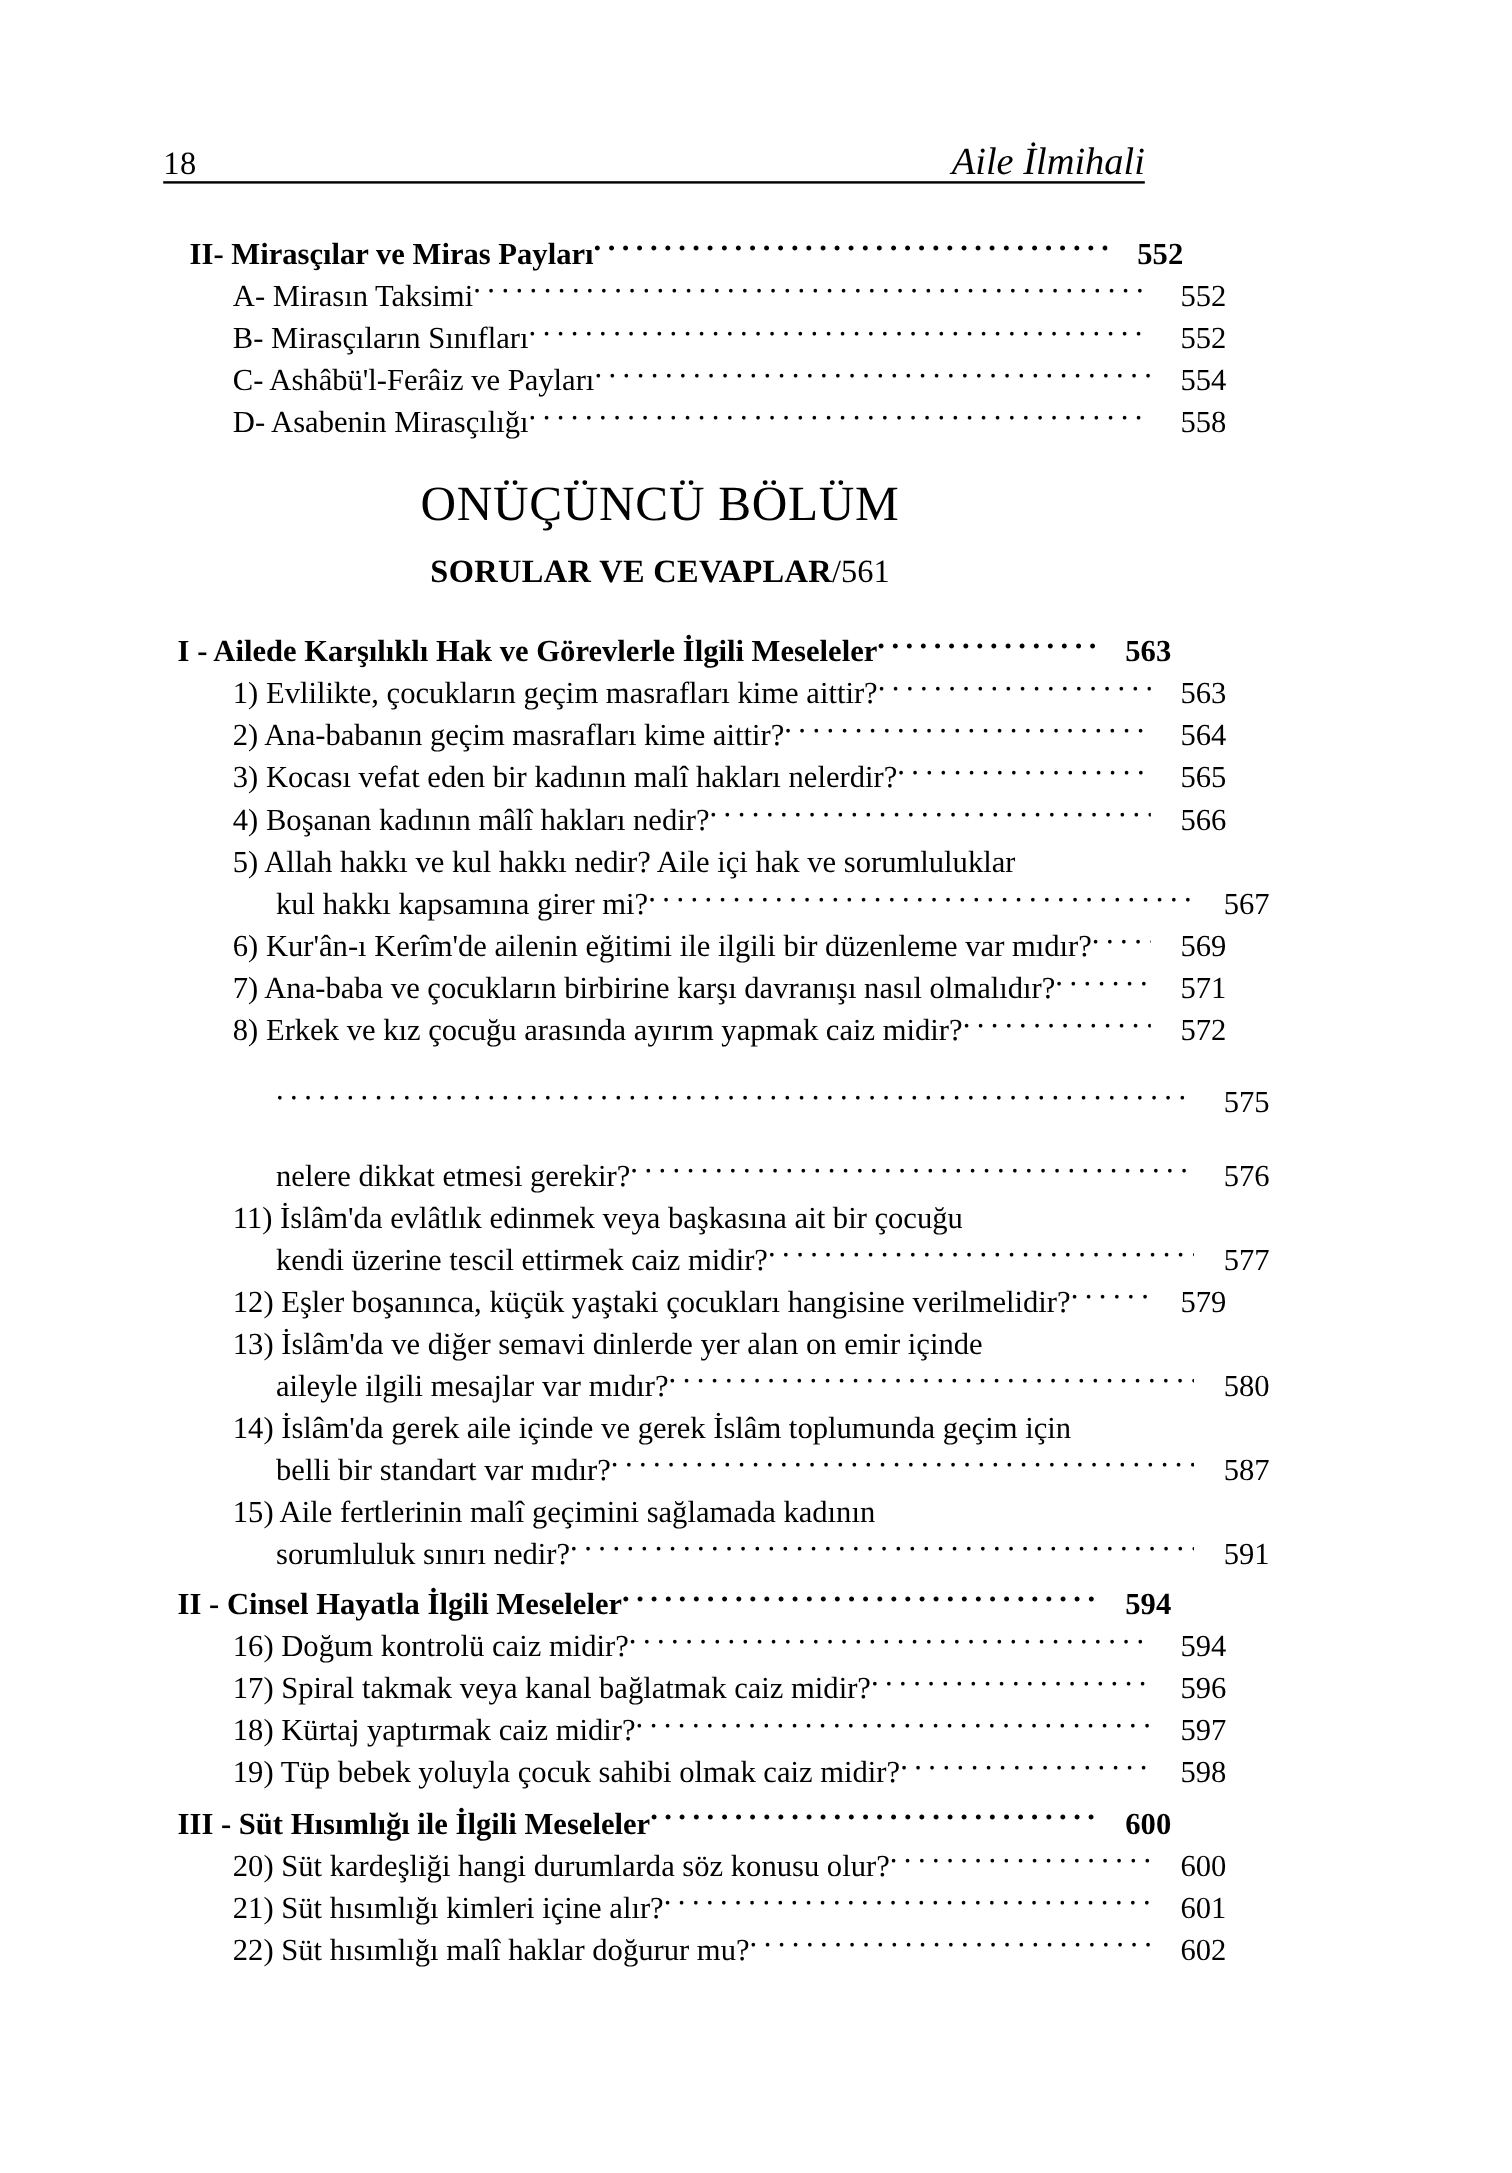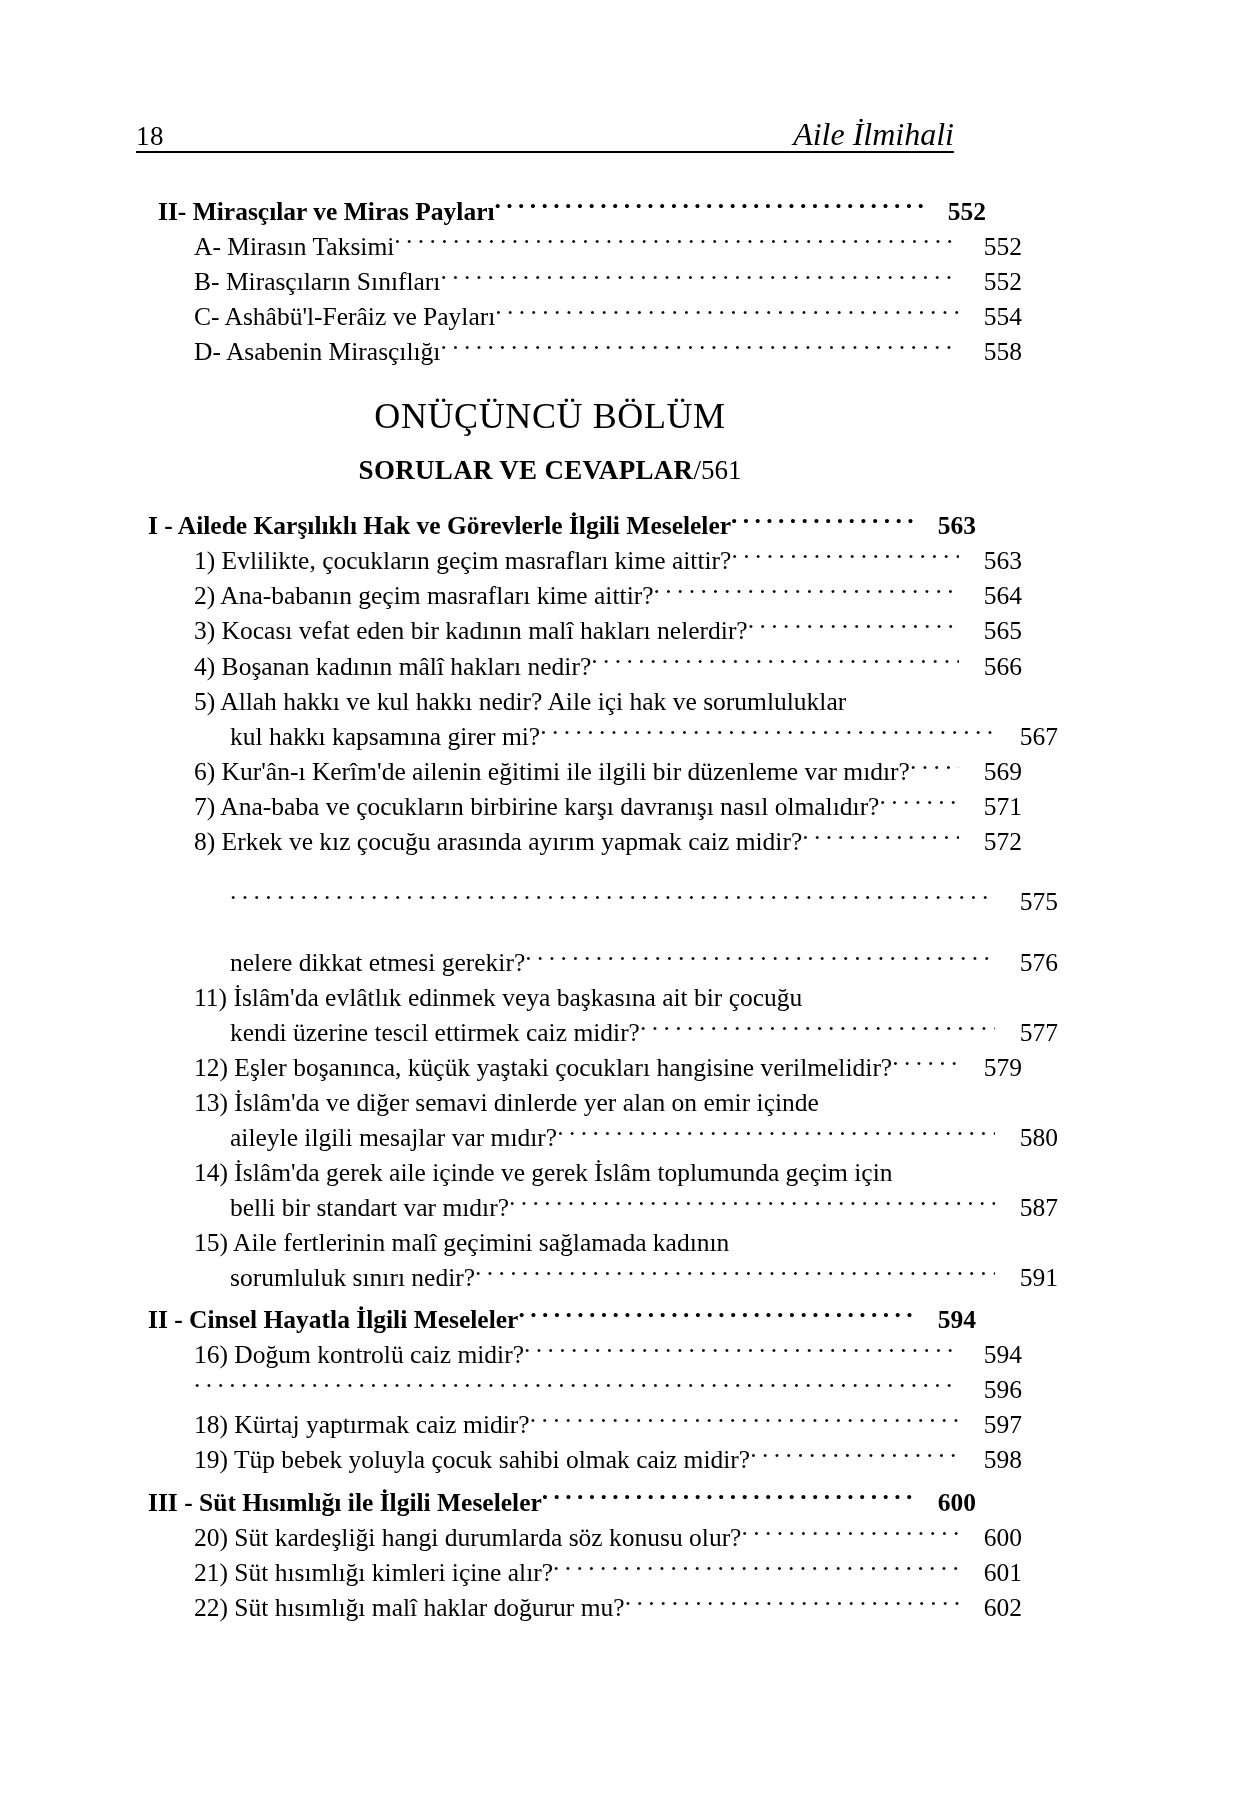--- a/index.html
+++ b/index.html
@@ -103,30 +103,30 @@
   .lvl-letter      { padding-left: 58px; justify-content: flex-end; }
   .lvl-num         { padding-left: 58px; }
   .lvl-cont        { padding-left: 94px; }
 
   
   .chapter-block {
     text-align: center;
     width: 828px;
   }
   .chapter-title {
-    font-size: 36px;
+    font-size: 41px;
     letter-spacing: .6px;
     margin-top: 26px;
     margin-bottom: 0;
     line-height: 1.2;
   }
   .chapter-sub {
     font-size: 27px;
     margin-top: 16px;
-    margin-bottom: 22px;
+    margin-bottom: 33px;
     line-height: 1.2;
   }
   .chapter-sub .sub-strong {
     font-weight: bold;
     letter-spacing: .3px;
   }
   .chapter-sub .sub-page {
     font-weight: normal;
   }
 
@@ -302,20 +302,21 @@
             <span class="label">II - Cinsel Hayatla İlgili Meseleler</span>
             <span class="leader"></span>
             <span class="pageno">594</span>
           </div>
           <div class="row lvl-num">
             <span class="label">16) Doğum kontrolü caiz midir?</span>
             <span class="leader"></span>
             <span class="pageno">594</span>
           </div>
           <div class="row lvl-num">
+            <span class="label">17) Spiral takmak veya kanal bağlatmak caiz midir?</span>
             <span class="leader"></span>
             <span class="pageno">596</span>
           </div>
           <div class="row lvl-num">
             <span class="label">18) Kürtaj yaptırmak caiz midir?</span>
             <span class="leader"></span>
             <span class="pageno">597</span>
           </div>
           <div class="row lvl-num">
             <span class="label">19) Tüp bebek yoluyla çocuk sahibi olmak caiz midir?</span>

